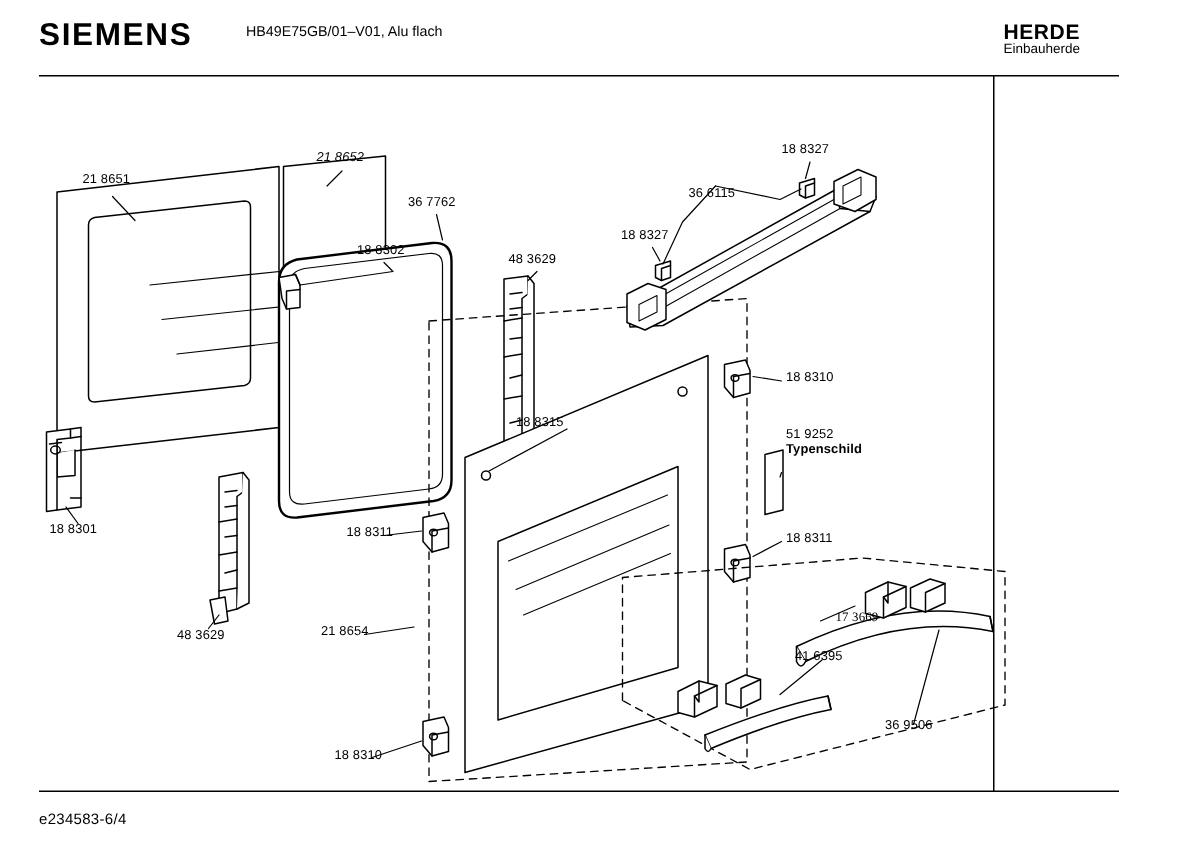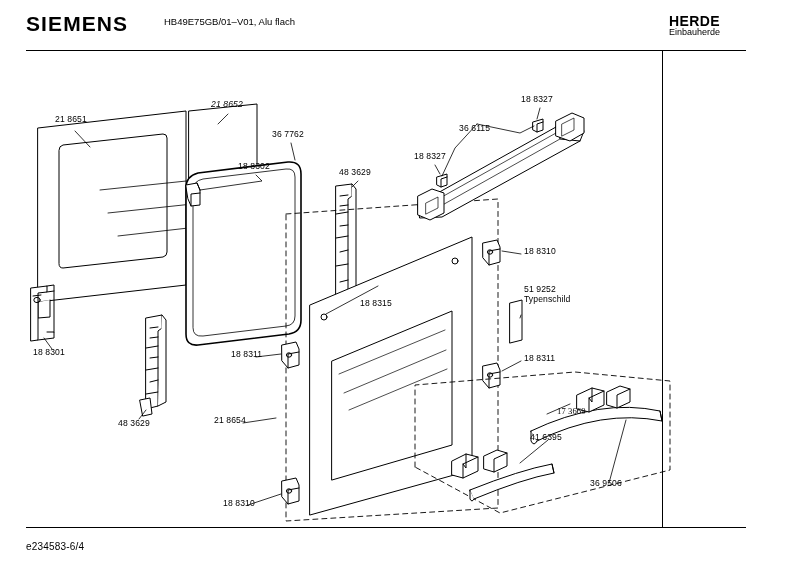--- a/index.html
+++ b/index.html
@@ -312,22 +312,22 @@
   <div class="label" style="left:55px;  top:114px;">21 8651</div>
   <div class="label" style="left:211px; top:99px;font-style:italic;">21 8652</div>
   <div class="label" style="left:272px; top:129px;">36 7762</div>
   <div class="label" style="left:238px; top:161px;">18 8302</div>
   <div class="label" style="left:339px; top:167px;">48 3629</div>
   <div class="label" style="left:459px; top:110px;margin-top:13px;">36 6115</div>
   <div class="label" style="left:521px; top:94px;">18 8327</div>
   <div class="label" style="left:414px; top:151px;">18 8327</div>
   <div class="label" style="left:524px; top:246px;">18 8310</div>
   <div class="label" style="left:524px; top:284px;text-align:center;">51 9252</div>
-  <div class="label" style="left:524px; top:294px;">Typenschild</div>
-  <div class="label" style="left:360px; top:276px;margin-top:22px;">18 8315</div>
+  <div class="label" style="left:524px; top:294px;font-weight:bold;">Typenschild</div>
+  <div class="label" style="left:344px; top:276px;">18 8315</div>
   <div class="label" style="left:33px;  top:347px;">18 8301</div>
   <div class="label" style="left:231px; top:349px;">18 8311</div>
   <div class="label" style="left:524px; top:353px;">18 8311</div>
   <div class="label" style="left:118px; top:418px;">48 3629</div>
   <div class="label" style="left:214px; top:415px;">21 8654</div>
   <div class="label" style="left:557px; top:406px;font-family:Liberation Serif, serif;">17 3669</div>
   <div class="label" style="left:530px; top:432px;text-align:center;">41 6395</div>
   <div class="label" style="left:590px; top:478px;">36 9506</div>
   <div class="label" style="left:223px; top:498px;">18 8310</div>
 

